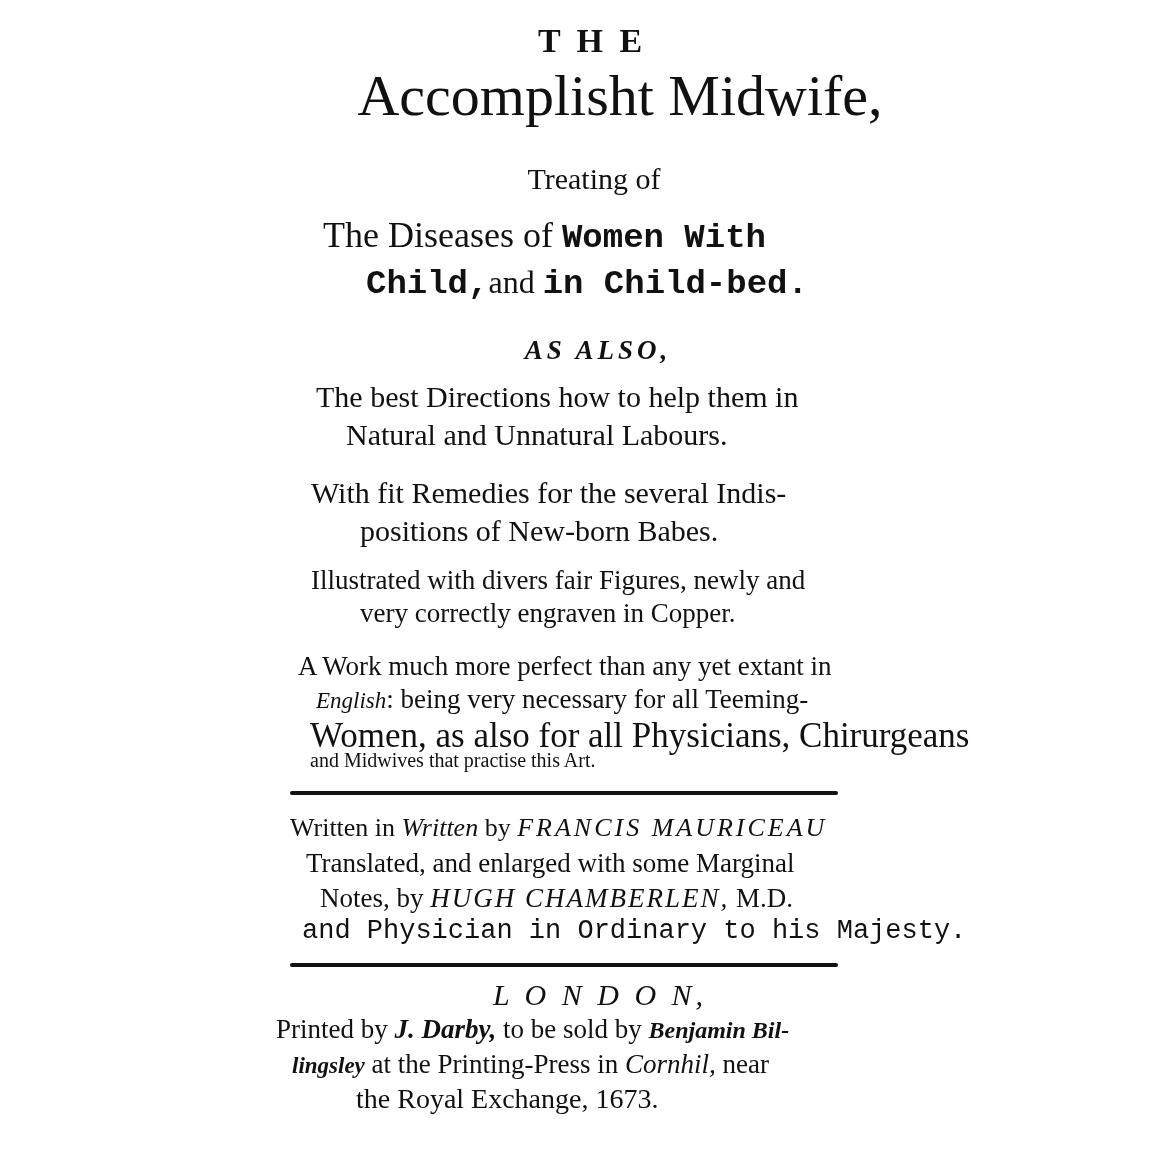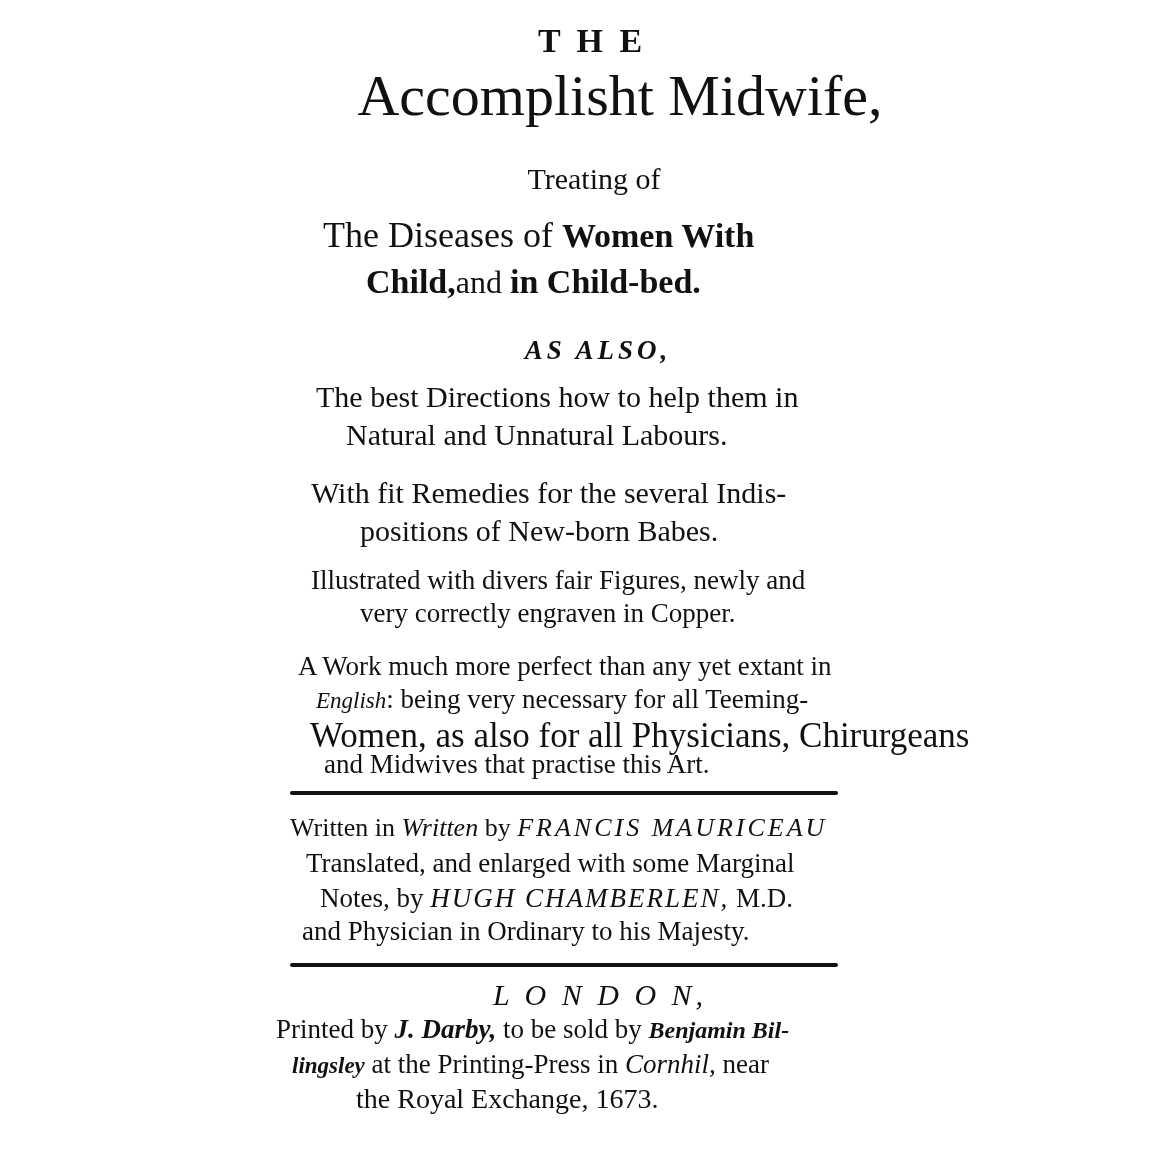--- a/index.html
+++ b/index.html
@@ -1,21 +1,21 @@
 <!DOCTYPE html>
 <html><head>
   <meta charset="utf-8">
   <style>
     html, body { margin: 0; padding: 0; background: #ffffff; }
     body { width: 1152px; height: 1152px; position: relative; overflow: hidden;
            font-family: "Liberation Serif", "DejaVu Serif", serif; color: #111; }
     .line { position: absolute; white-space: nowrap; }
     .c { left: 0; width: 1152px; text-align: center; padding-left: 16px; }
     .it { font-style: italic; }
-    .bl { font-family: Liberation Serif, serif; font-weight: bold; }
+    .bl { font-family: Liberation Mono, monospace; font-weight: bold; }
     .rule { position: absolute; height: 4px; background: #111; border-radius: 2px; }
   </style>
 </head>
 <body>
 
 <div>
 
   <div class="line c" style="top:22px;font-size:34px;font-weight:bold;letter-spacing:4px;">T H E</div>
 
   <div class="line c" style="top:62px;font-size:58px;left:28px;">Accomplisht Midwife,</div>
@@ -38,32 +38,32 @@
   <div class="line" style="top:514px;left:360px;font-size:30px;">positions of New-born Babes.</div>
 
   <div class="line" style="top:565px;left:311px;font-size:27px;text-align:right;">Illustrated  with divers fair Figures,  newly and</div>
   <div class="line" style="top:598px;left:360px;font-size:27px;">very correctly engraven  in Copper.</div>
 
   <div class="line" style="top:651px;left:298px;font-size:27px;">A Work much more perfect  than any  yet extant in</div>
   <div class="line" style="top:684px;left:316px;font-size:27px;">
     <span class="it" style="font-size:23px;">English</span><span>:  being very necessary  for all  Teeming-</span>
   </div>
   <div class="line" style="top:716px;left:310px;font-size:35px;">Women, as also  for all Physicians,  Chirurgeans</div>
-  <div class="line" style="top:749px;left:324px;font-size:27px;">and Midwives that practise this Art.</div>
+  <div class="line" style="top:749px;left:310px;font-size:20px;">and Midwives that practise this Art.</div>
 
   <div class="rule" style="top:791px;left:290px;width:548px;"></div>
 
   <div class="line" style="top:813px;left:290px;font-size:26px;">
     <span>Written in </span><span class="it">Written</span><span> by </span><span class="it" style="letter-spacing:3px;">FRANCIS  MAURICEAU</span>
   </div>
   <div class="line" style="top:848px;left:306px;font-size:27px;">Translated, and enlarged with  some  Marginal</div>
   <div class="line" style="top:883px;left:320px;font-size:27px;">
     <span>Notes,  by </span><span class="it" style="letter-spacing:2px;">HUGH  CHAMBERLEN,</span><span>  M.D.</span>
   </div>
-  <div class="line" style="top:916px;left:302px;font-size:27px;">and Physician in Ordinary to his Majesty.</div>
+  <div class="line" style="top:916px;left:302px;font-size:27px;font-family:Liberation Mono, monospace;">and Physician in Ordinary to his Majesty.</div>
 
   <div class="rule" style="top:963px;left:290px;width:548px;"></div>
 
   <div class="line c it" style="top:978px;font-size:30px;letter-spacing:4px;left:8px;">L O N D O N,</div>
 
   <div class="line" style="top:1014px;left:276px;font-size:27px;">
     <span>Printed  by </span><span class="it" style="font-weight:bold;">J. Darby,</span><span>  to be sold by </span><span class="it" style="font-weight:bold;font-size:24px;">Benjamin Bil-</span>
   </div>
   <div class="line" style="top:1049px;left:292px;font-size:27px;">
     <span class="it" style="font-weight:bold;font-size:23px;">lingsley</span><span> at the Printing-Press  in </span><span class="it">Cornhil,</span><span> near</span>

